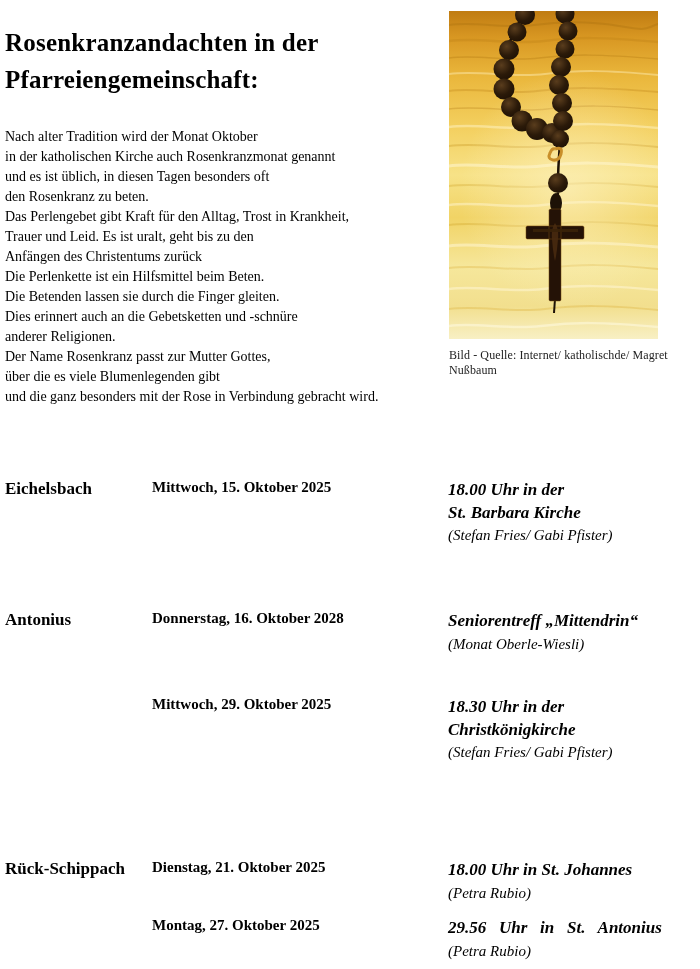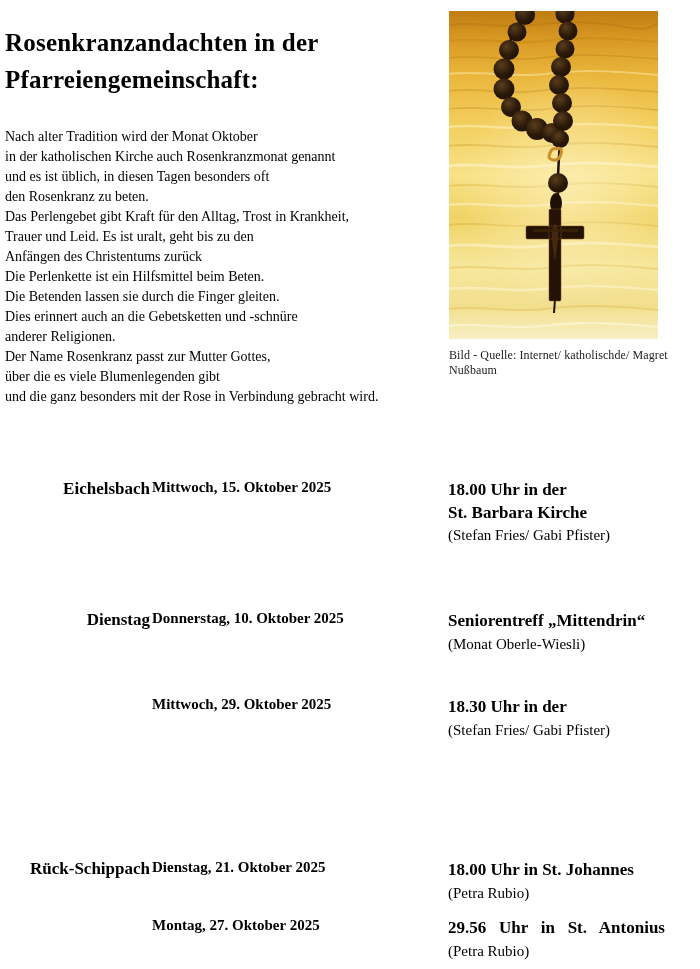--- a/index.html
+++ b/index.html
@@ -27,27 +27,27 @@
   #rosary-figure { left: 449px; top: 11px; width: 209px; height: 328px; }
   #rosary-figure svg { display: block; }
   #image-caption {
     left: 449px; top: 348px; width: 220px;
     font-size: 12px; color: #222; letter-spacing: 0.1px;
   }
 
   .schedule-row { left: 0; width: 700px; }
   .loc-cell {
     position: absolute; left: 5px; top: 0; width: 145px;
-    font-size: 17px; font-weight: bold; text-align: right;
+    font-size: 17px; font-weight: bold;
   }
   .date-cell {
     position: absolute; left: 152px; top: 0; width: 296px;
     font-size: 15px; font-weight: bold;
   }
-  .right-cell { position: absolute; left: 448px; top: 0; width: 249px; }
+  .right-cell { position: absolute; left: 448px; top: 0; width: 249px; font-style: italic; }
   .time-line { font-size: 17px; font-weight: bold; line-height: 22.5px; }
   .time-line:empty { display: none; }
   .justified { word-spacing: 8.5px; }
   .persons-line { font-size: 15px; line-height: 22px; }
 
   #row-1 { top: 479px; }
   #row-2 { top: 610px; }
   #row-3 { top: 696px; }
   #row-4 { top: 859px; }
   #row-5 { top: 917px; }
@@ -173,33 +173,34 @@
     <div class="loc-cell">Eichelsbach</div>
     <div class="date-cell">Mittwoch, 15. Oktober 2025</div>
     <div class="right-cell">
       <div class="time-line">18.00 Uhr in der</div>
       <div class="time-line">St. Barbara Kirche</div>
       <div class="persons-line">(Stefan Fries/ Gabi Pfister)</div>
     </div>
   </div>
 
   <div id="row-2" class="abs schedule-row">
-    <div class="loc-cell">Dienstag</div>
-    <div class="date-cell">Donnerstag, 10. Oktober 2025</div>
+    <div class="loc-cell">Antonius</div>
+    <div class="date-cell">Donnerstag, 16. Oktober 2028</div>
     <div class="right-cell">
       <div class="time-line">Seniorentreff „Mittendrin“</div>
       <div class="persons-line">(Monat Oberle-Wiesli)</div>
     </div>
   </div>
 
   <div id="row-3" class="abs schedule-row">
     <div class="loc-cell"></div>
     <div class="date-cell">Mittwoch, 29. Oktober 2025</div>
     <div class="right-cell">
       <div class="time-line">18.30 Uhr in der</div>
+      <div class="time-line">Christkönigkirche</div>
       <div class="persons-line">(Stefan Fries/ Gabi Pfister)</div>
     </div>
   </div>
 
   <div id="row-4" class="abs schedule-row">
     <div class="loc-cell">Rück-Schippach</div>
     <div class="date-cell">Dienstag, 21. Oktober 2025</div>
     <div class="right-cell">
       <div class="time-line">18.00 Uhr in St. Johannes</div>
 

